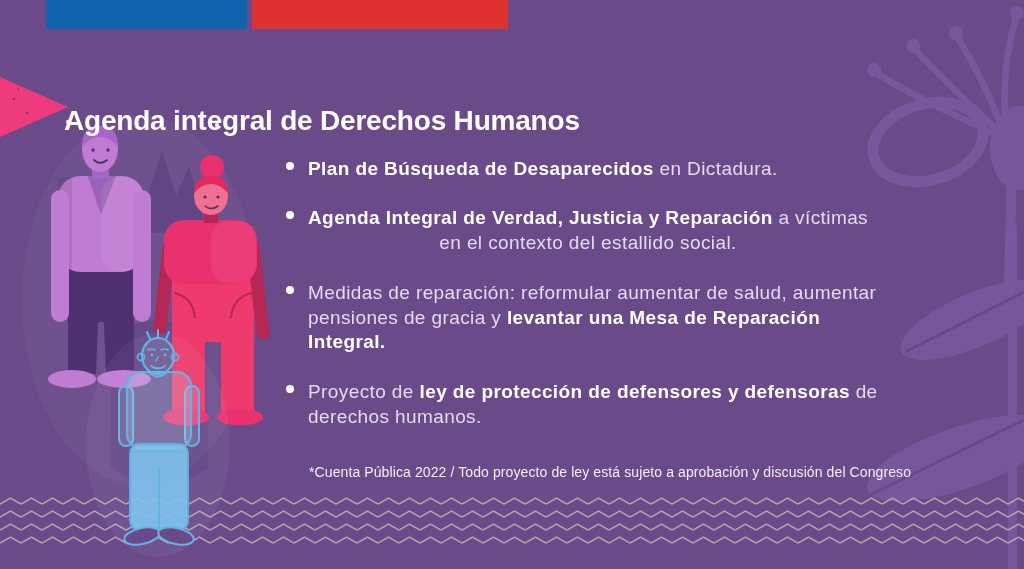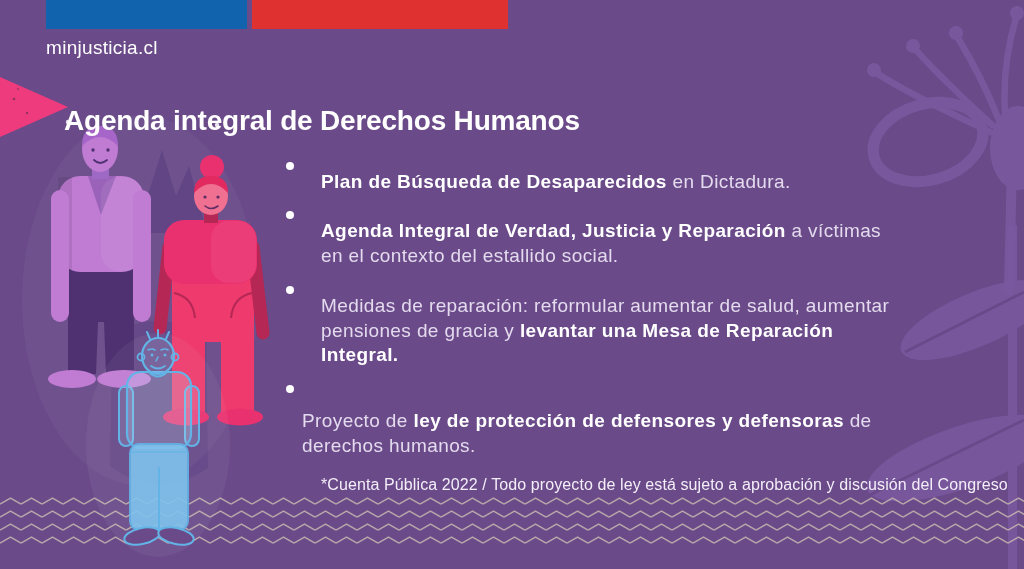--- a/index.html
+++ b/index.html
@@ -12,25 +12,25 @@
   .decor-svg{position:absolute;left:0;top:0;width:1024px;height:569px;display:block;}
   
   .flag-blue{position:absolute;left:46px;top:0;width:201px;height:29px;background:#1063ac;}
   .flag-red{position:absolute;left:252px;top:0;width:256px;height:29px;background:#e03131;}
   .site{position:absolute;left:46px;top:37px;font-size:19px;color:#ffffff;letter-spacing:.3px;}
   
   .title{position:absolute;left:46px;top:87px;margin:18px;font-size:28px;font-weight:700;color:#ffffff;letter-spacing:-.2px;}
   
   .bullet{position:absolute;left:286px;width:700px;display:flex;align-items:flex-start;}
   .bullet .dot{flex:0 0 auto;width:8px;height:8px;border-radius:50%;background:#ffffff;margin:8px 11px 0 0;}
-  .bullet p{margin:16px;font-size:19px;line-height:24.5px;letter-spacing:.4px;color:#e4dbee;white-space:pre-wrap;}
+  .bullet p{margin:3px;font-size:19px;line-height:24.5px;letter-spacing:.4px;color:#e4dbee;white-space:pre-wrap;}
   .seg-b{font-weight:700;color:#ffffff;}
   .seg-r{font-weight:400;color:#e4dbee;}
-  .b1{top:154px;} .b2{top:203px;} .b3{top:278px;} .b4{top:377px;flex-direction:column;}
-  .footnote{position:absolute;left:305px;top:460px;margin:16px;font-size:16px;color:#f3eef8;letter-spacing:.1px;}
+  .b1{top:154px;} .b2{top:203px;text-align:center;} .b3{top:278px;} .b4{top:377px;}
+  .footnote{position:absolute;left:305px;top:460px;margin:4px;font-size:14px;color:#f3eef8;letter-spacing:.1px;}
 </style>
 </head>
 <body>
 
 <div class="stage">
 
   <svg class="decor-svg" viewBox="0 0 1024 569" aria-hidden="true">
     <defs>
       <pattern id="zig" width="21" height="13" patternUnits="userSpaceOnUse">
         <path d="M0,10 L10.5,4 L21,10" fill="none" stroke="#c9bdb1" stroke-width="1.5" opacity="0.8"></path>
@@ -135,21 +135,20 @@
         <circle cx="165" cy="355" r="1.5" fill="#63b3e6" stroke="none"></circle>
         <path d="M158,357 L156,361" fill="none" stroke-width="1.5"></path>
         <path d="M151,366 Q158,371 165,366" fill="none" stroke-width="1.8"></path>
       </g>
     </g>
   </svg>
 
   <div class="flag-blue"></div>
   <div class="flag-red"></div>
 
-  <div class="site">minjusticia.cl</div>
 
   <h1 class="title">Agenda integral de Derechos Humanos</h1>
 
   <div class="bullet b1">
     <span class="dot"></span>
     <p><span class="seg-b">Plan de Búsqueda de Desaparecidos</span><span class="seg-r"> en Dictadura.</span></p>
   </div>
 
   <div class="bullet b2">
     <span class="dot"></span>

